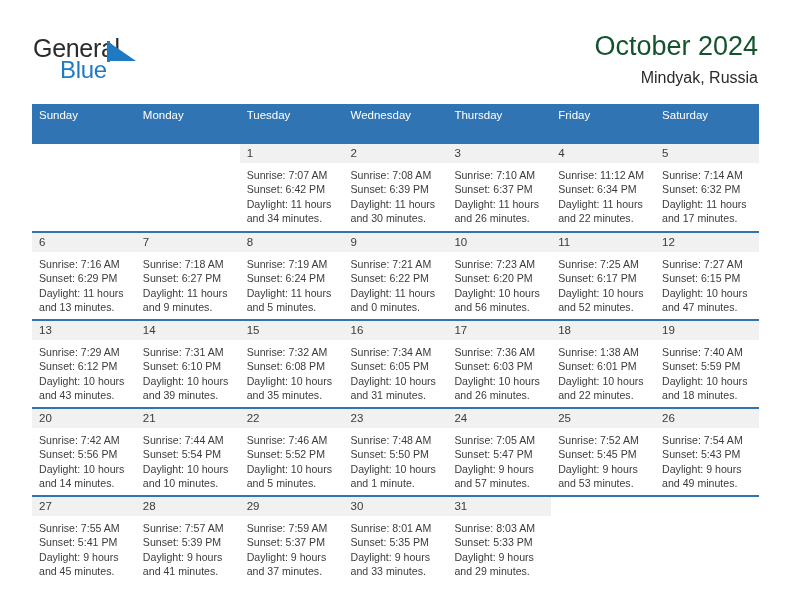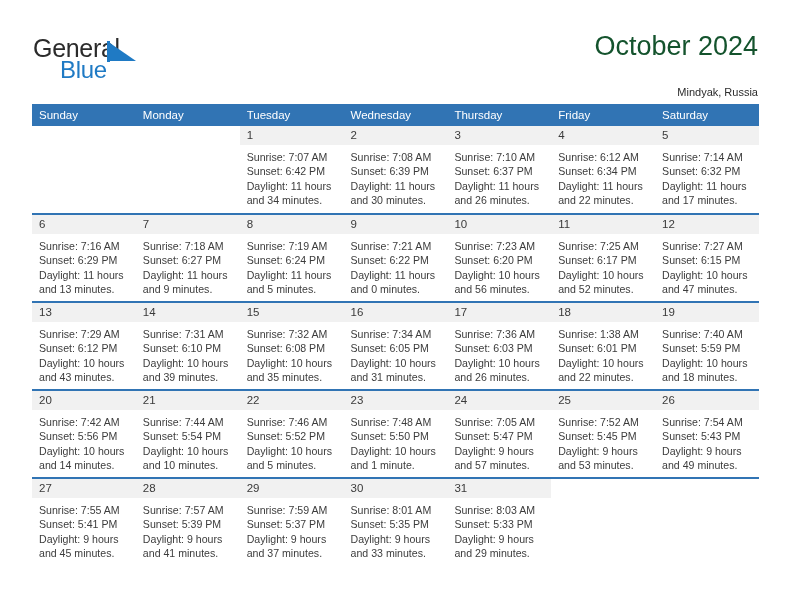--- a/index.html
+++ b/index.html
@@ -71,43 +71,43 @@
     text-align: right;
   }
   .cal-title {
     font-size: 27px;
     color: #14532d;
     line-height: 32px;
     white-space: nowrap;
     font-weight: normal;
   }
   .cal-subtitle {
-    font-size: 11px;
+    font-size: 16px;
     color: #2b2b2b;
     line-height: 20px;
-    margin-top: 20px;
+    margin-top: 6px;
     white-space: nowrap;
   }
 
   
   .calendar {
     position: absolute;
     left: 32px;
     top: 104px;
     width: 727px;
     border-collapse: collapse;
     table-layout: fixed;
   }
   .calendar th {
     background: #3174b4;
     color: #ffffff;
     font-size: 11.5px;
     font-weight: normal;
     text-align: left;
-    padding: 5px 0 5px 7px;
+    padding: 5px 0 23px 7px;
     height: 10px;
     box-sizing: border-box;
   }
   .calendar td {
     vertical-align: top;
     padding: 0;
     border-top: 2px solid #3174b4;
     height: 88px;
     box-sizing: border-box;
   }
@@ -215,21 +215,21 @@
           <div class="details">
             <div>Sunrise: 7:10 AM</div>
             <div>Sunset: 6:37 PM</div>
             <div>Daylight: 11 hours</div>
             <div>and 26 minutes.</div>
           </div>
         </td>
         <td>
           <div class="daynum">4</div>
           <div class="details">
-            <div>Sunrise: 6:12 AM</div>
+            <div>Sunrise: 11:12 AM</div>
             <div>Sunset: 6:34 PM</div>
             <div>Daylight: 11 hours</div>
             <div>and 22 minutes.</div>
           </div>
         </td>
         <td>
           <div class="daynum">5</div>
           <div class="details">
             <div>Sunrise: 7:14 AM</div>
             <div>Sunset: 6:32 PM</div>

